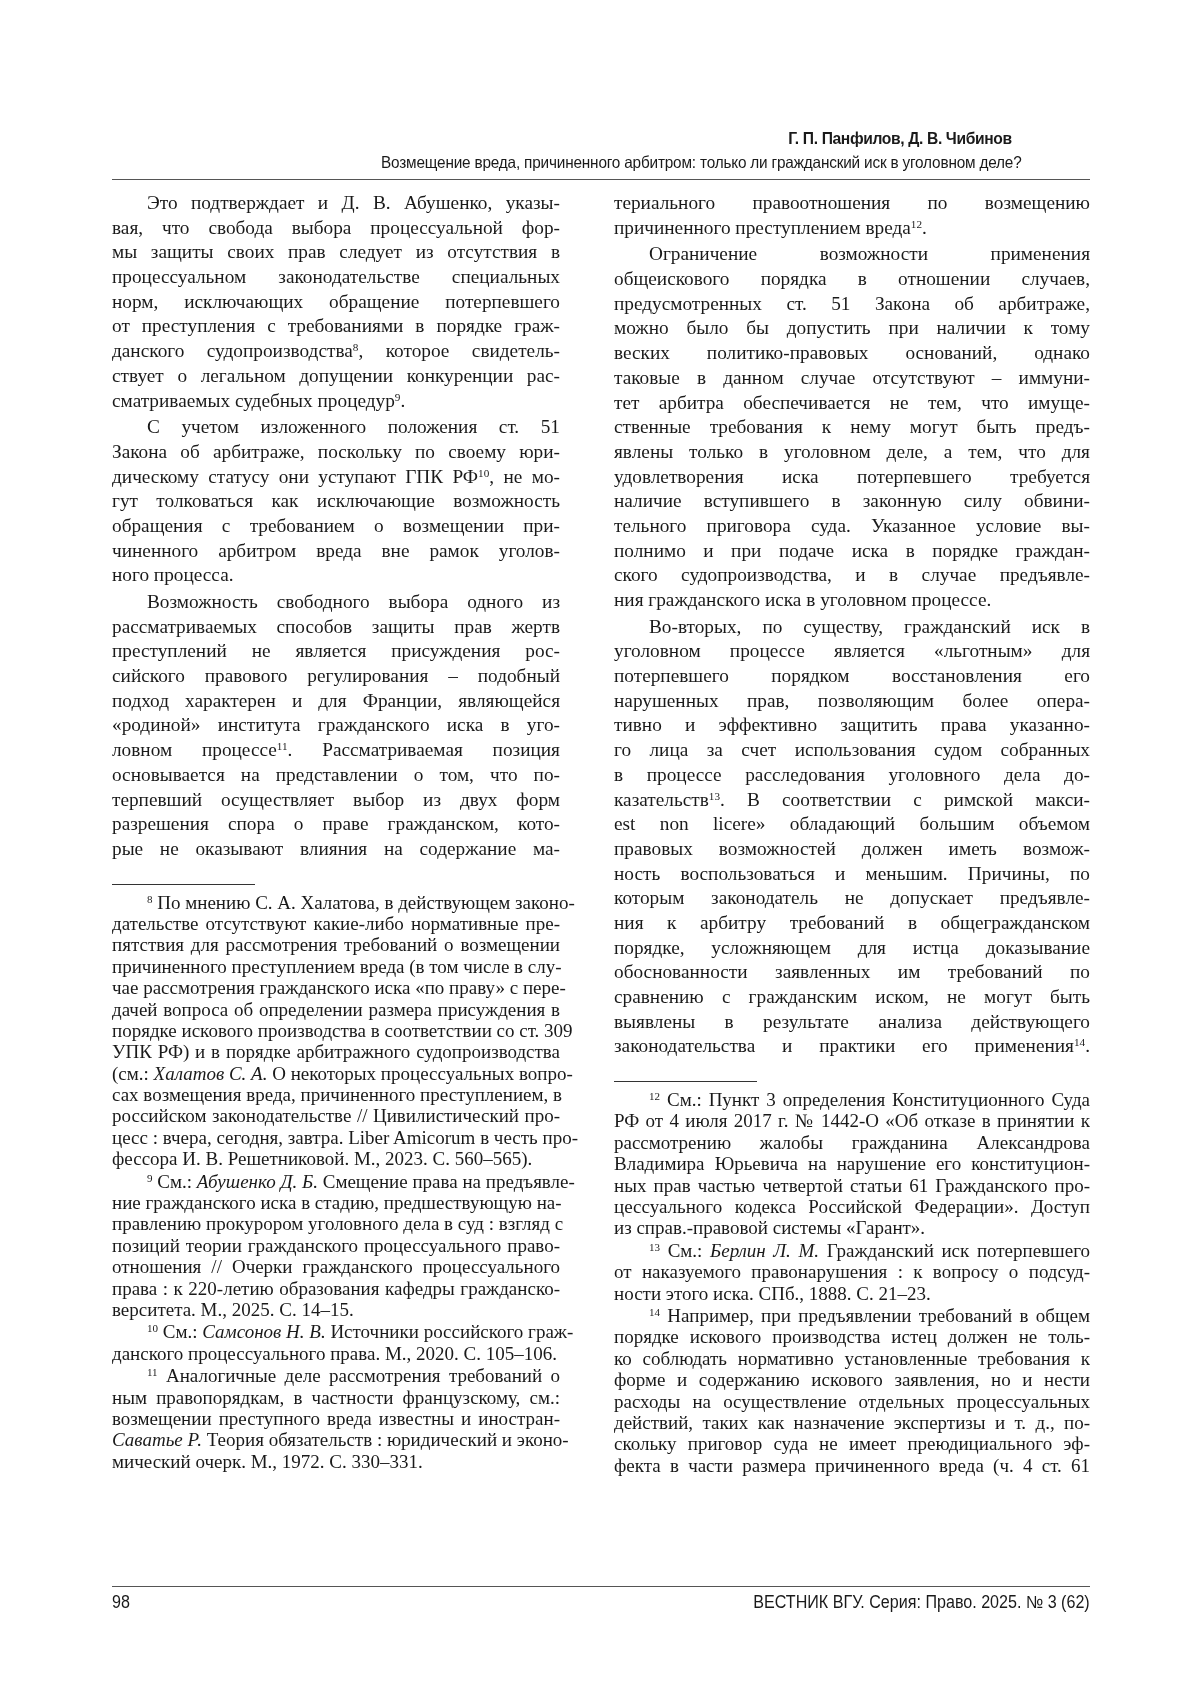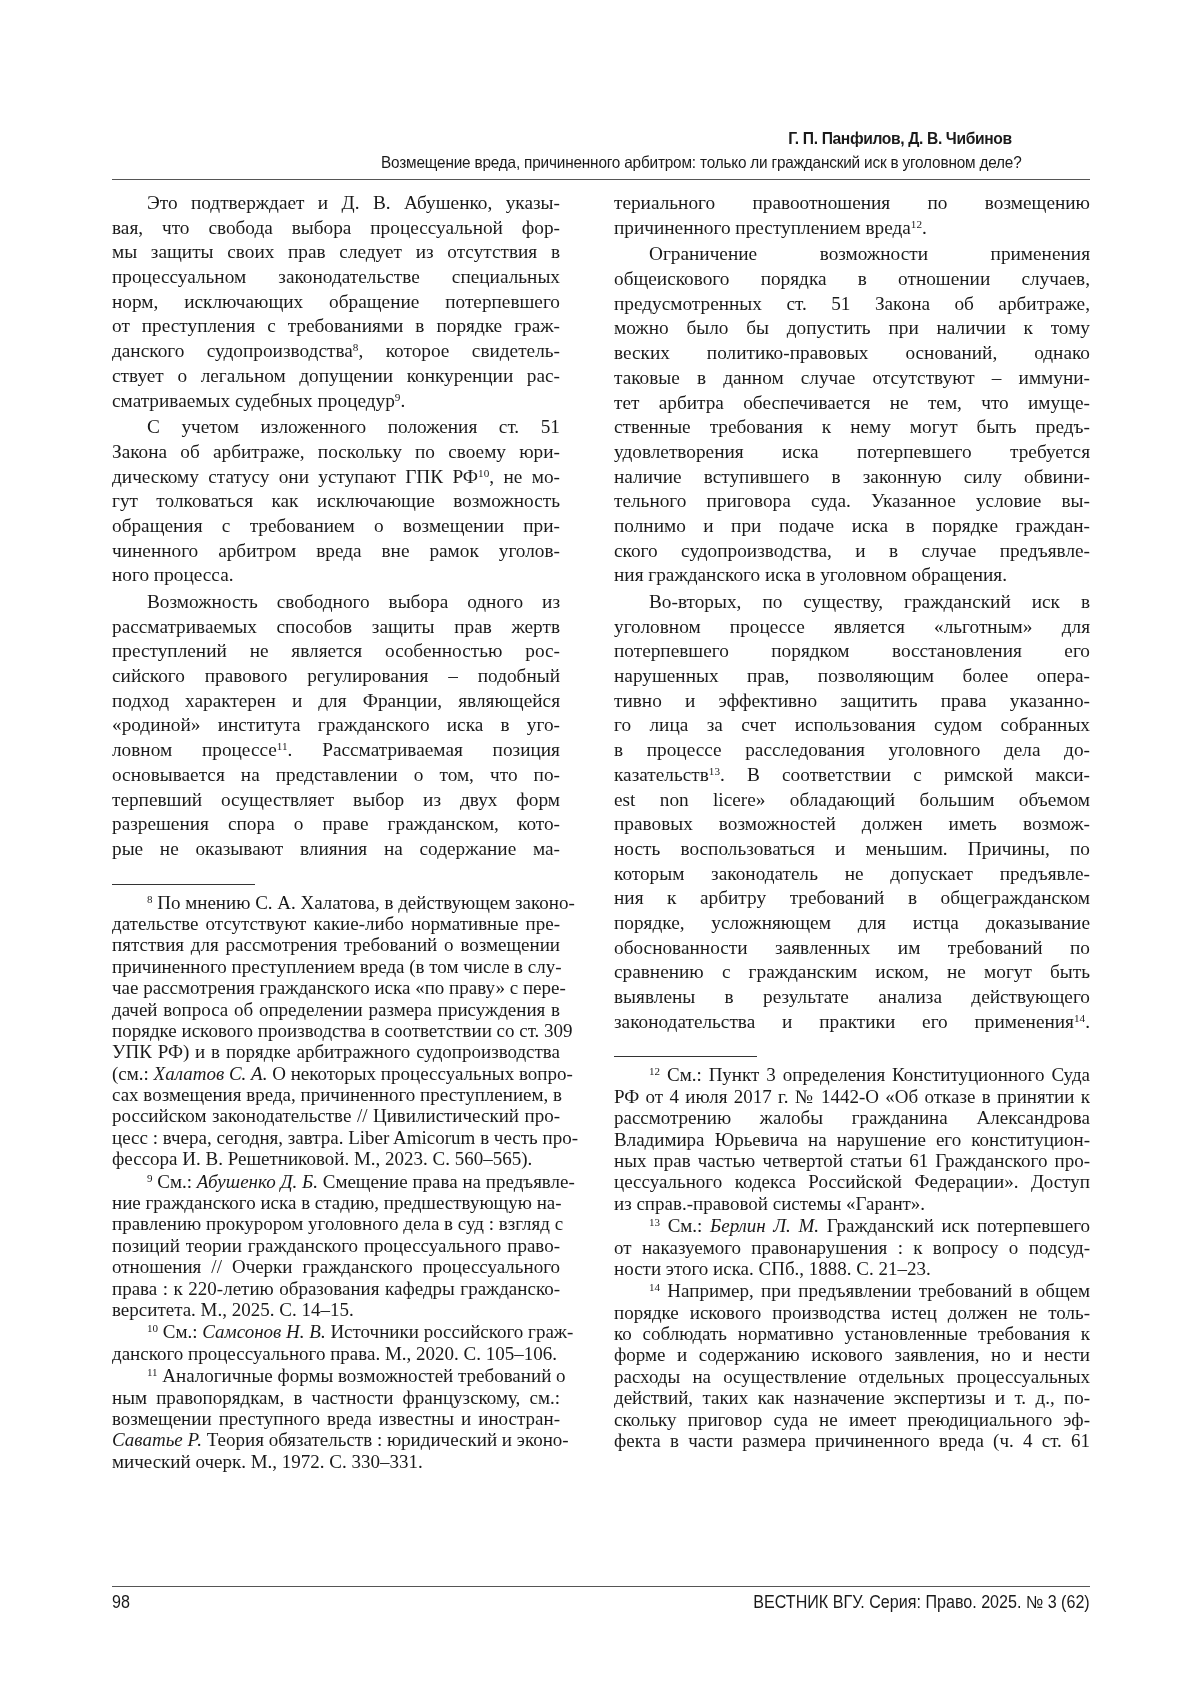--- a/index.html
+++ b/index.html
@@ -58,21 +58,21 @@
     <div class="body-line">гут толковаться как исключающие возможность</div>
     <div class="body-line">обращения с требованием о возмещении при-</div>
     <div class="body-line">чиненного арбитром вреда вне рамок уголов-</div>
     <div class="body-line last">ного процесса.</div>
   </div>
   <div class="para-gap"></div>
 
   <div>
     <div class="body-line indent">Возможность свободного выбора одного из</div>
     <div class="body-line">рассматриваемых способов защиты прав жертв</div>
-    <div class="body-line">преступлений не является особенностью рос-</div>
+    <div class="body-line">преступлений не является присуждения рос-</div>
     <div class="body-line">сийского правового регулирования – подобный</div>
     <div class="body-line">подход характерен и для Франции, являющейся</div>
     <div class="body-line">«родиной» института гражданского иска в уго-</div>
     <div class="body-line"><span>ловном процессе</span><sup>11</sup><span>. Рассматриваемая позиция</span></div>
     <div class="body-line">основывается на представлении о том, что по-</div>
     <div class="body-line">терпевший осуществляет выбор из двух форм</div>
     <div class="body-line">разрешения спора о праве гражданском, кото-</div>
     <div class="body-line">рые не оказывают влияния на содержание ма-</div>
   </div>
 
@@ -106,21 +106,21 @@
   </div>
   <div class="fn-gap"></div>
 
   <div>
     <div class="fn-line indent"><sup>10</sup> <span>См.: </span><i>Самсонов Н. В.</i><span> Источники российского граж-</span></div>
     <div class="fn-line last">данского процессуального права. М., 2020. С. 105–106.</div>
   </div>
   <div class="fn-gap"></div>
 
   <div>
-    <div class="fn-line indent"><sup>11</sup> <span>Аналогичные формы возможностей требований о</span></div>
+    <div class="fn-line indent"><sup>11</sup> <span>Аналогичные деле рассмотрения требований о</span></div>
     <div class="fn-line">ным правопорядкам, в частности французскому, см.:</div>
     <div class="fn-line">возмещении преступного вреда известны и иностран-</div>
     <div class="fn-line"><i>Саватье Р.</i><span> Теория обязательств : юридический и эконо-</span></div>
     <div class="fn-line last">мический очерк. М., 1972. С. 330–331.</div>
   </div>
 </div>
 
 <div class="col col-right">
 
   <div>
@@ -131,26 +131,27 @@
 
   <div>
     <div class="body-line indent">Ограничение возможности применения</div>
     <div class="body-line">общеискового порядка в отношении случаев,</div>
     <div class="body-line">предусмотренных ст. 51 Закона об арбитраже,</div>
     <div class="body-line">можно было бы допустить при наличии к тому</div>
     <div class="body-line">веских политико-правовых оснований, однако</div>
     <div class="body-line">таковые в данном случае отсутствуют – иммуни-</div>
     <div class="body-line">тет арбитра обеспечивается не тем, что имуще-</div>
     <div class="body-line">ственные требования к нему могут быть предъ-</div>
+    <div class="body-line">явлены только в уголовном деле, а тем, что для</div>
     <div class="body-line">удовлетворения иска потерпевшего требуется</div>
     <div class="body-line">наличие вступившего в законную силу обвини-</div>
     <div class="body-line">тельного приговора суда. Указанное условие вы-</div>
     <div class="body-line">полнимо и при подаче иска в порядке граждан-</div>
     <div class="body-line">ского судопроизводства, и в случае предъявле-</div>
-    <div class="body-line last">ния гражданского иска в уголовном обращения.</div>
+    <div class="body-line last">ния гражданского иска в уголовном процессе.</div>
   </div>
   <div class="para-gap"></div>
 
   <div>
     <div class="body-line indent">Во-вторых, по существу, гражданский иск в</div>
     <div class="body-line">уголовном процессе является «льготным» для</div>
     <div class="body-line">потерпевшего порядком восстановления его</div>
     <div class="body-line">нарушенных прав, позволяющим более опера-</div>
     <div class="body-line">тивно и эффективно защитить права указанно-</div>
     <div class="body-line">го лица за счет использования судом собранных</div>

